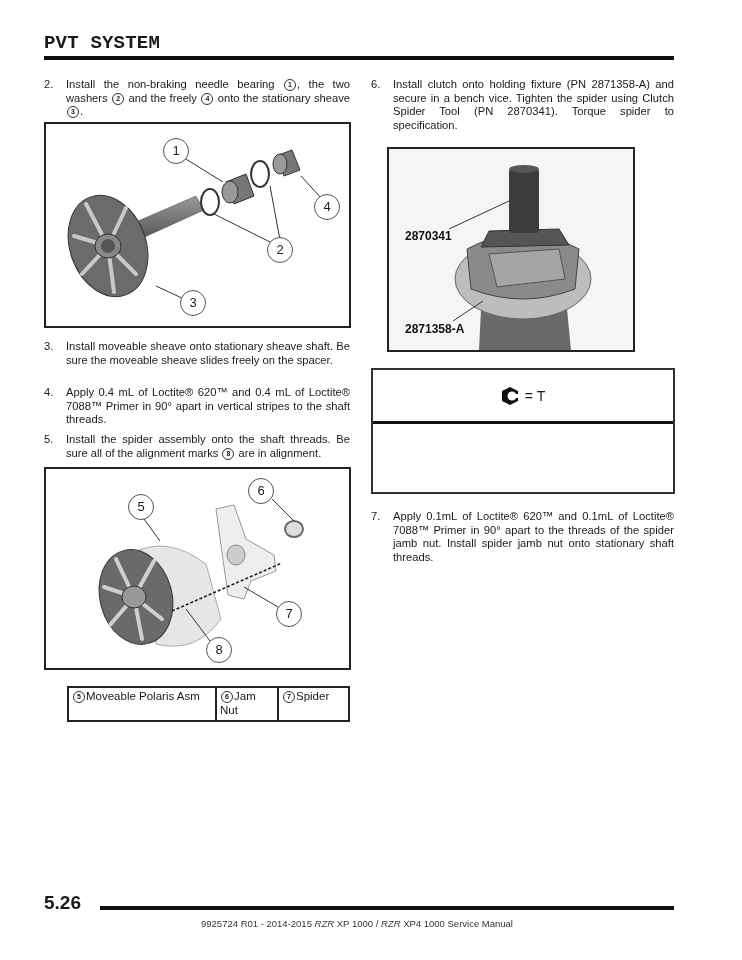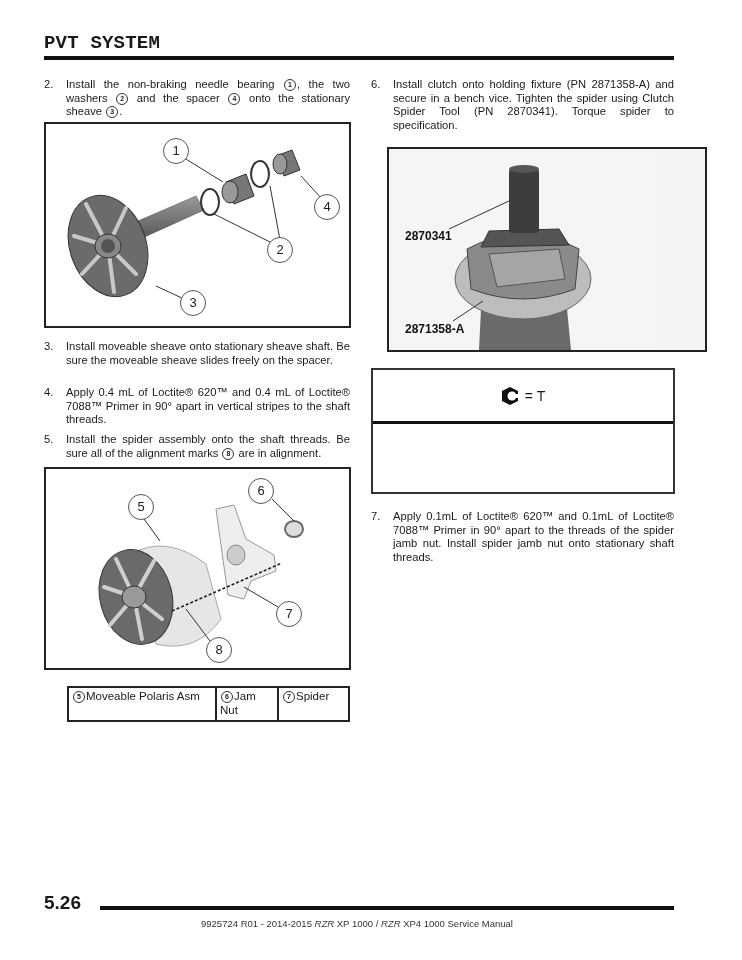--- a/index.html
+++ b/index.html
@@ -27,21 +27,21 @@
   .lbl { position:absolute; font-size:12px; font-weight:bold; color:#111; }
 </style>
 </head>
 <body>
 
 <div class="abs title">PVT SYSTEM</div>
 <div class="abs rule-top"></div>
 
 <div class="abs step" style="left:44px;top:78px;width:306px;">
   <span class="num">2.</span>
-  <span class="txt"><span>Install the non-braking needle bearing </span><span class="circ">1</span><span>, the two washers </span><span class="circ">2</span><span> and the spacer </span><span class="circ">4</span><span> onto the stationary sheave </span><span class="circ">3</span><span>.</span></span>
+  <span class="txt"><span>Install the non-braking needle bearing </span><span class="circ">1</span><span>, the two washers </span><span class="circ">2</span><span> and the freely </span><span class="circ">4</span><span> onto the stationary sheave </span><span class="circ">3</span><span>.</span></span>
 </div>
 
 <div class="abs figbox" style="left:44px;top:122px;width:307px;height:206px;">
   <svg width="303" height="202" viewBox="0 0 303 202">
     <defs>
       <linearGradient id="g1" x1="0" x2="0" y1="0" y2="1">
           <stop offset="0" stop-color="#9a9a9a"></stop>
           <stop offset="1" stop-color="#555"></stop>
         </linearGradient>
     </defs>
@@ -139,21 +139,21 @@
     <td><span class="circ">7</span><span>Spider</span></td>
   </tr>
 </tbody>
   </table>
 
 <div class="abs step" style="left:371px;top:78px;width:303px;">
   <span class="num">6.</span>
   <span class="txt">Install clutch onto holding fixture (PN 2871358-A) and secure in a bench vice. Tighten the spider using Clutch Spider Tool (PN 2870341). Torque spider to specification.</span>
 </div>
 
-<div class="abs figbox" style="left:387px;top:147px;width:320px;height:205px;background:#f4f4f4;">
+<div class="abs figbox" style="left:387px;top:147px;width:248px;height:205px;background:#f4f4f4;">
   <svg width="268" height="201" viewBox="0 0 268 201">
     <rect x="0" y="0" width="268" height="201" fill="#f5f5f5"></rect>
 
     <path d="M92,160 L178,160 L182,201 L90,201 Z" fill="#6a6a6a"></path>
 
     <ellipse cx="134" cy="130" rx="68" ry="40" fill="#bdbdbd" stroke="#666"></ellipse>
     <path d="M78,100 Q134,70 190,100 L186,140 Q134,160 82,140 Z" fill="#8a8a8a" stroke="#444"></path>
     <path d="M100,105 L170,100 L176,130 L108,138 Z" fill="#a5a5a5" stroke="#555"></path>
 
     <path d="M100,82 L170,80 L180,96 L92,98 Z" fill="#555" stroke="#333"></path>

